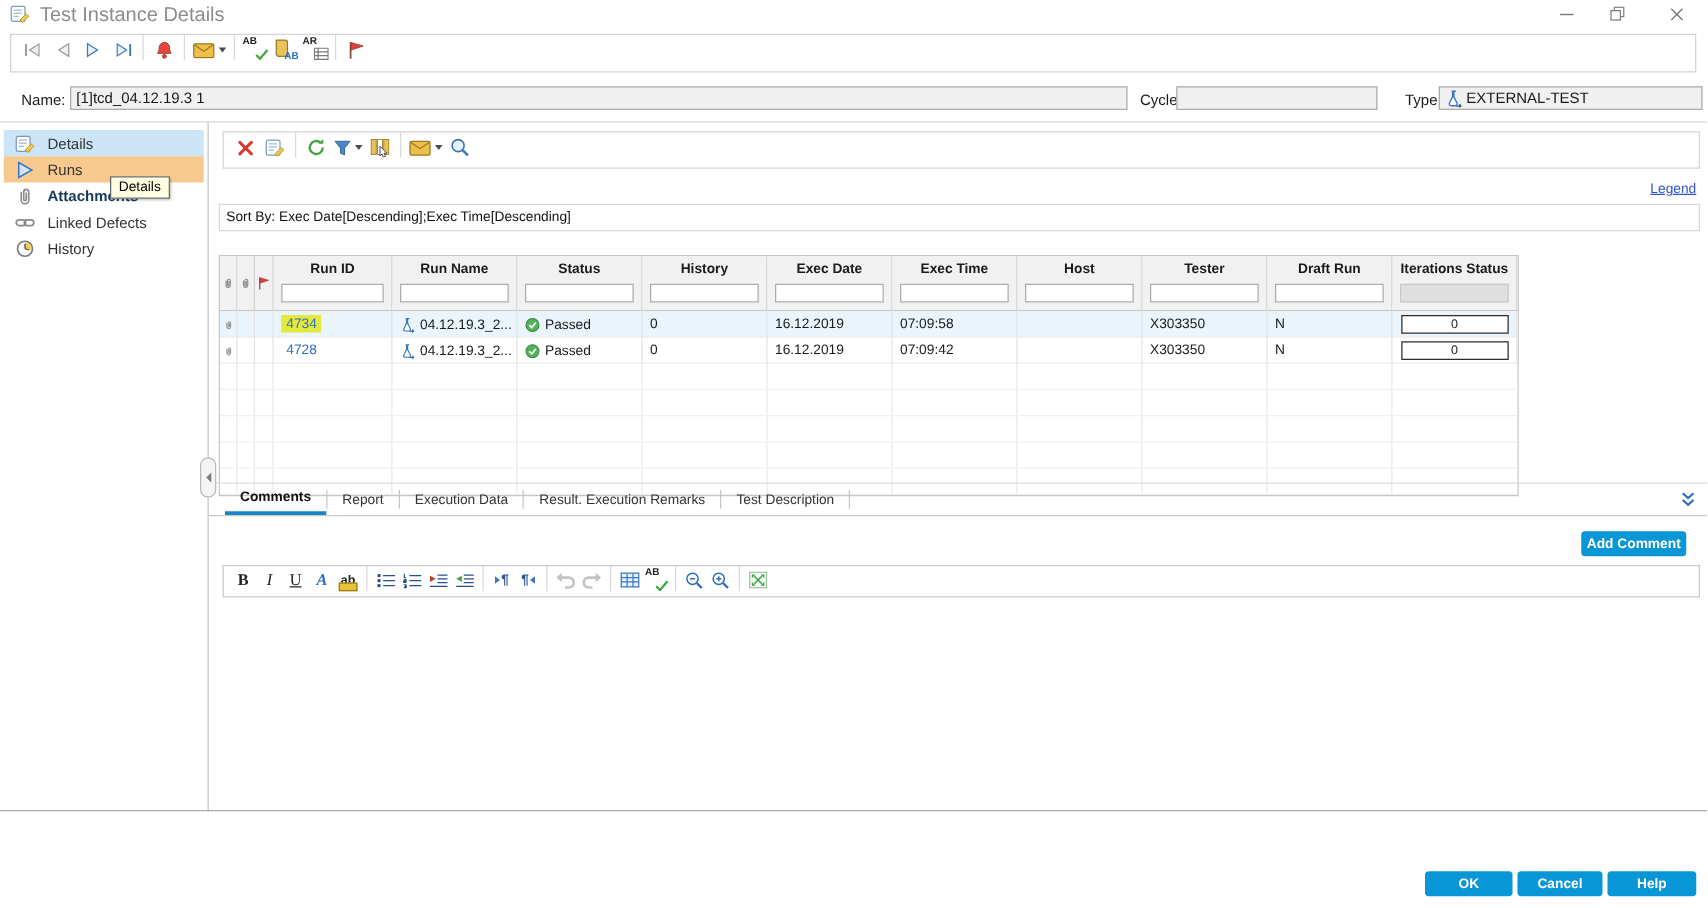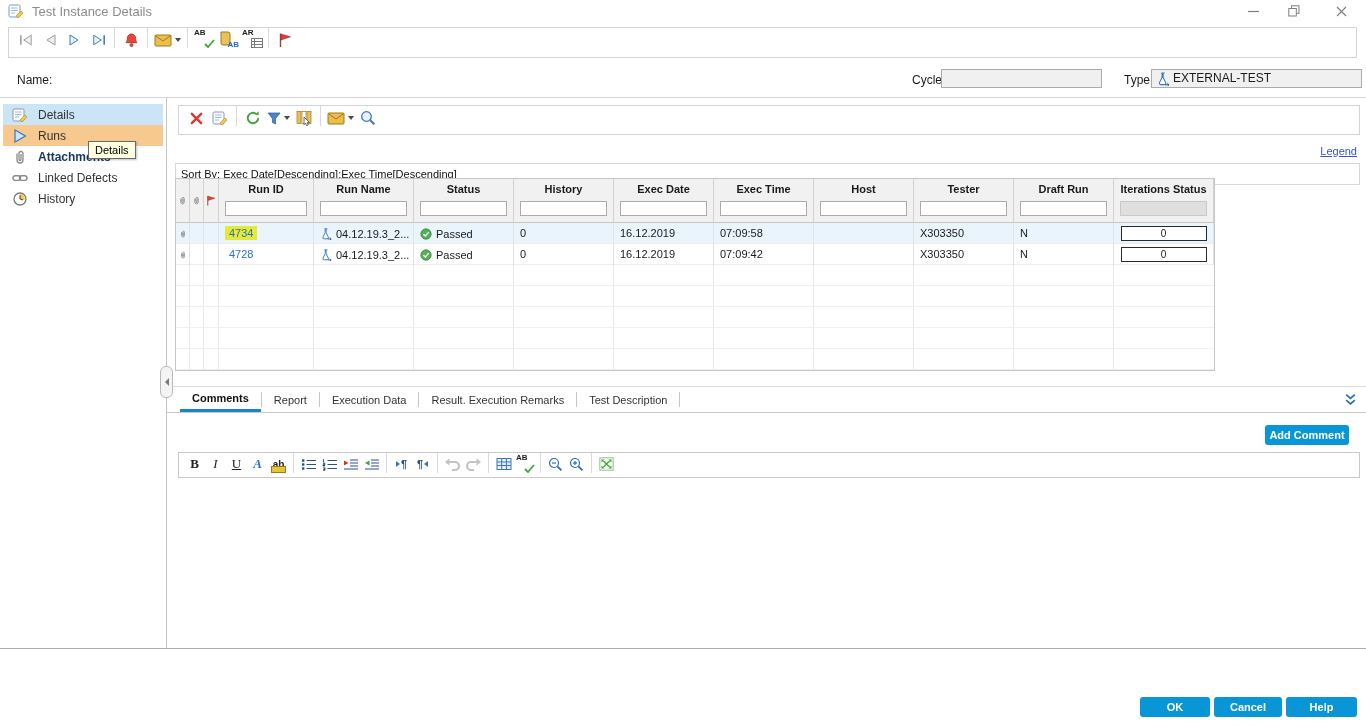--- a/index.html
+++ b/index.html
@@ -4,21 +4,21 @@
 <style>
 *{box-sizing:border-box;margin:0;padding:0}
 html,body{background:#fff}
 body{font-family:"Liberation Sans","DejaVu Sans",sans-serif;font-size:11px;color:#1a1a1a}
 #app{position:relative;width:1366px;height:726px;background:#fff;overflow:hidden}
 .abs{position:absolute}
 svg{display:block}
 
 
 .titlebar{position:absolute;left:0;top:0;width:1366px;height:22px;background:#fff}
-.title-text{position:absolute;left:32px;top:4px;font-size:13px;color:#8c8c8c}
+.title-text{position:absolute;left:32px;top:4px;font-size:16px;color:#8c8c8c}
 .winbtn{position:absolute;top:0;width:30px;height:22px;display:flex;align-items:center;justify-content:center;cursor:default}
 
 
 .tbar{position:absolute;display:flex;align-items:flex-start;border:1px solid #d4d4d4;background:#fff;padding-left:5px}
 .tbtn{display:flex;align-items:center;justify-content:center;min-width:24px;height:24px;padding:0 2px}
 .vsep{width:1px;height:20px;background:#d9d9d9;margin:0 4px}
 .caret{width:0;height:0;border-left:3px solid transparent;border-right:3px solid transparent;border-top:4px solid #4a4a4a;margin-left:3px}
 .cico{position:relative;width:22px;height:22px}
 .cico .gl{position:absolute;top:1px;left:2px;font-size:8px;font-weight:bold;color:#222;line-height:8px}
 .cico .gl.blue{color:#2b6bc4;top:auto;bottom:1px;left:auto;right:1px}
@@ -40,21 +40,21 @@
 .tooltip{position:absolute;left:88px;top:141px;background:#ffffe1;border:1px solid #6a6a6a;padding:2px 6px;font-size:11px;color:#000;z-index:30;box-shadow:1px 1px 2px rgba(0,0,0,.25)}
 .splitter{position:absolute;left:160px;top:366px;width:13px;height:32px;background:#f4f4f4;border:1px solid #b9b9b9;border-radius:6px;z-index:5;display:flex;align-items:center;justify-content:center}
 .splitter .arr{width:0;height:0;border-top:4px solid transparent;border-bottom:4px solid transparent;border-right:4px solid #7a7a7a}
 
 
 .legend{position:absolute;top:145px;right:9px;font-size:11px;color:#3355cc;text-decoration:underline;cursor:pointer}
 .sortbar{position:absolute;left:175px;top:163px;width:1185px;height:22px;border:1px solid #d8d8d8;background:#fff;display:flex;align-items:center;padding-left:5px;font-size:11px;color:#111}
 
 
 .rtable{--cols:14px 14px 15px 95px 100px 100px 100px 100px 100px 100px 100px 100px 100px;
-  position:absolute;left:175px;top:178px;width:1040px;border:1px solid #c6c6c6;background:#fff;
+  position:absolute;left:175px;top:204px;width:1040px;border:1px solid #c6c6c6;background:#fff;
   display:grid;grid-template-columns:var(--cols);grid-template-rows:20px 24px repeat(7,21px)}
 .h{background:#f1f1f1;border-right:1px solid #d2d2d2}
 .hic{display:flex;align-items:center;justify-content:center;border-bottom:1px solid #c6c6c6}
 .hl{font-weight:bold;font-size:11px;text-align:center;line-height:21px;overflow:hidden;white-space:nowrap}
 .hf{border-bottom:1px solid #c6c6c6}
 .fbox{height:15px;margin:2px 6px 0;background:#fff;border:1px solid #ababab}
 .fbox.dis{background:#dfdfdf;border-color:#c9c9c9}
 .drow{grid-column:1/-1;display:grid;grid-template-columns:var(--cols);height:21px;box-shadow:inset 0 -1px #ededed}
 .drow.sel{background:#e9f4fd}
 .c{padding-left:6px;line-height:20px;border-right:1px solid #e3e3e3;overflow:hidden;white-space:nowrap;font-size:11px}
@@ -181,20 +181,23 @@
     <span class="vsep"></span>
     <span class="tbtn">
         <svg width="14" height="16" viewBox="0 0 14 16">
           <line x1="2.5" y1="1.5" x2="2.5" y2="15" stroke="#8a4a3a" stroke-width="1.4"></line>
           <path d="M3 2 L12.5 4.8 L3 8 Z" fill="#d6453a" stroke="#a32a22" stroke-width=".6"></path>
         </svg>
       </span>
   </div>
 
   <span class="flabel" style="left:17px">Name:</span>
+  <div class="ffield" style="left:56px;width:846px">
+      <span>[1]tcd_04.12.19.3 1</span>
+    </div>
   <span class="flabel" style="left:912px">Cycle:</span>
   <div class="ffield" style="left:941px;width:161px">
       <span></span>
     </div>
   <span class="flabel" style="left:1124px">Type:</span>
   <div class="ffield" style="left:1151px;width:211px">
     <svg width="14" height="14" viewBox="0 0 14 14" style="margin-right:3px;flex:0 0 auto">
         <path d="M5.3 1 h3.4 M6.1 1 v4.4 L3.5 10.6 A1.5 1.5 0 0 0 4.9 12.6 h3.4 A1.5 1.5 0 0 0 9.7 10.6 L7.1 5.4 V1" fill="#fff" stroke="#3b76c0" stroke-width="1.1"></path>
         <path d="M9 12.8 h4 m0 0 l-1.6 -1.4 m1.6 1.4 l-1.6 1.4" stroke="#2a5a96" stroke-width="1" fill="none"></path>
       </svg>

